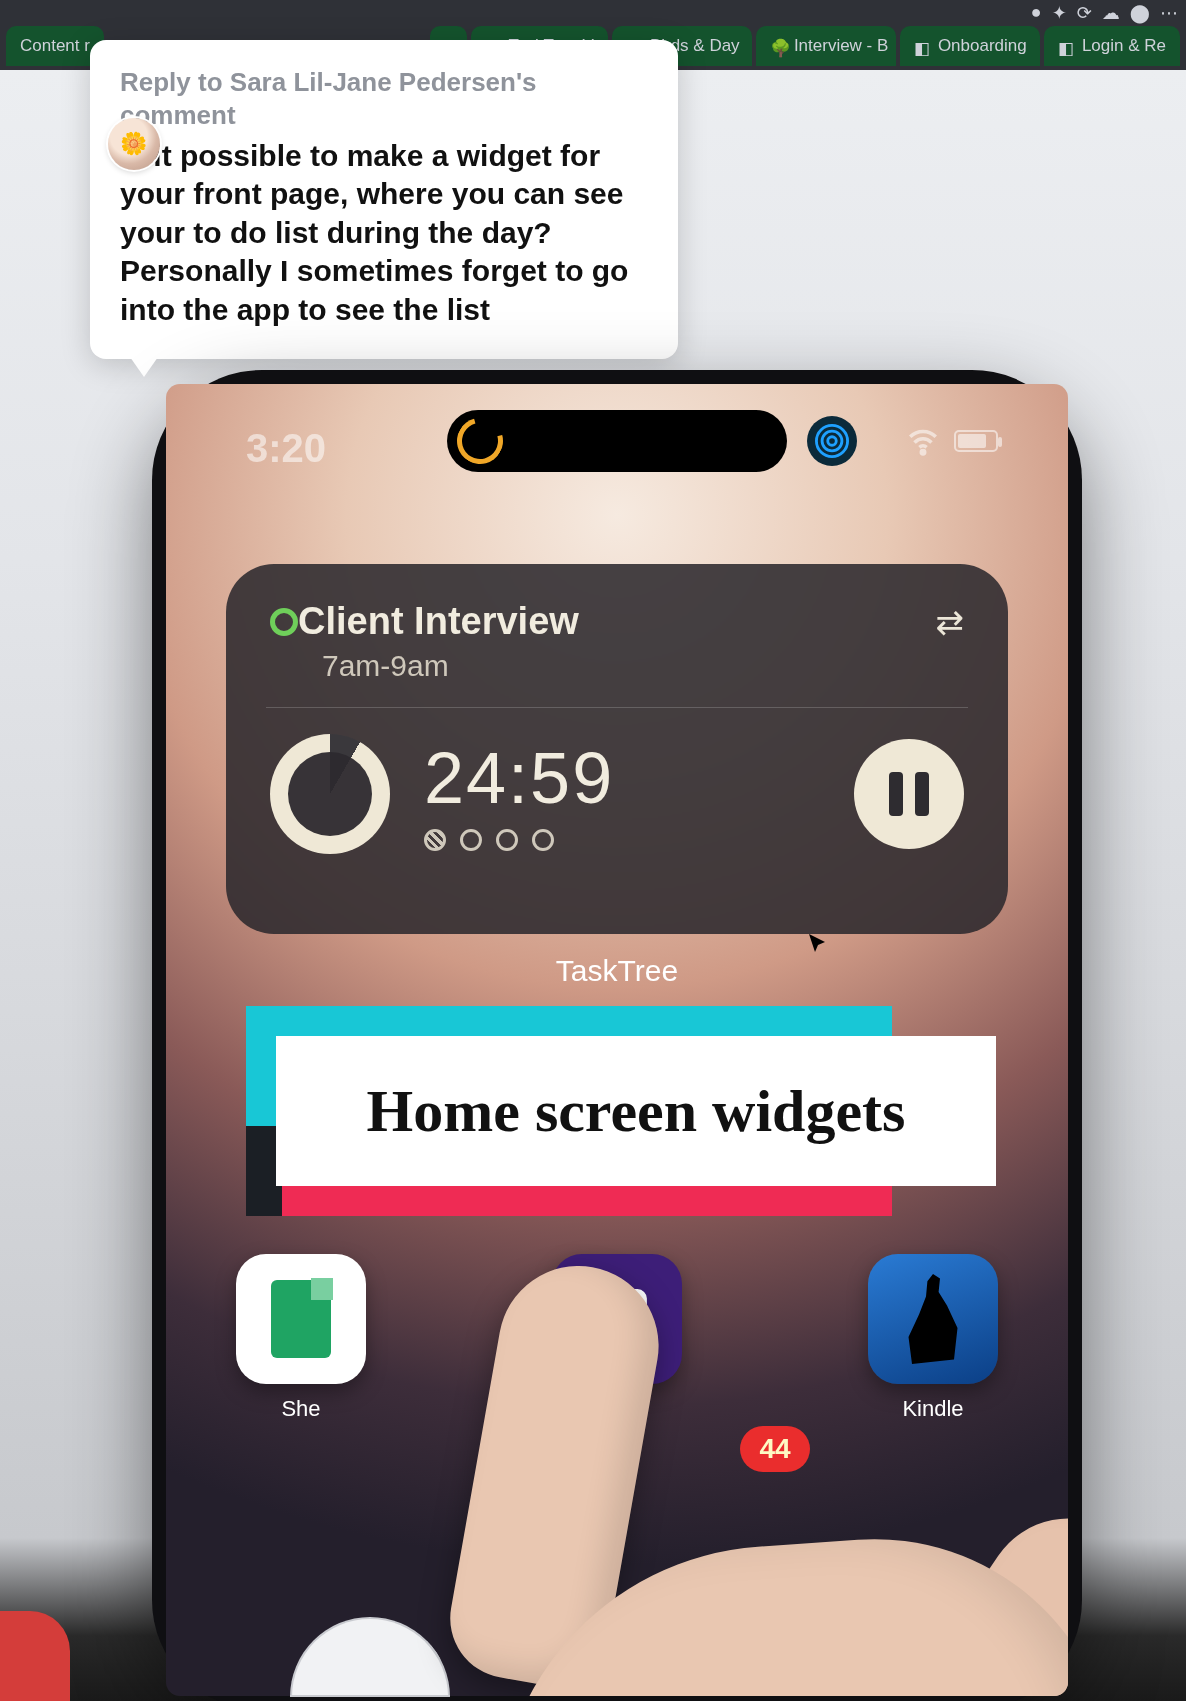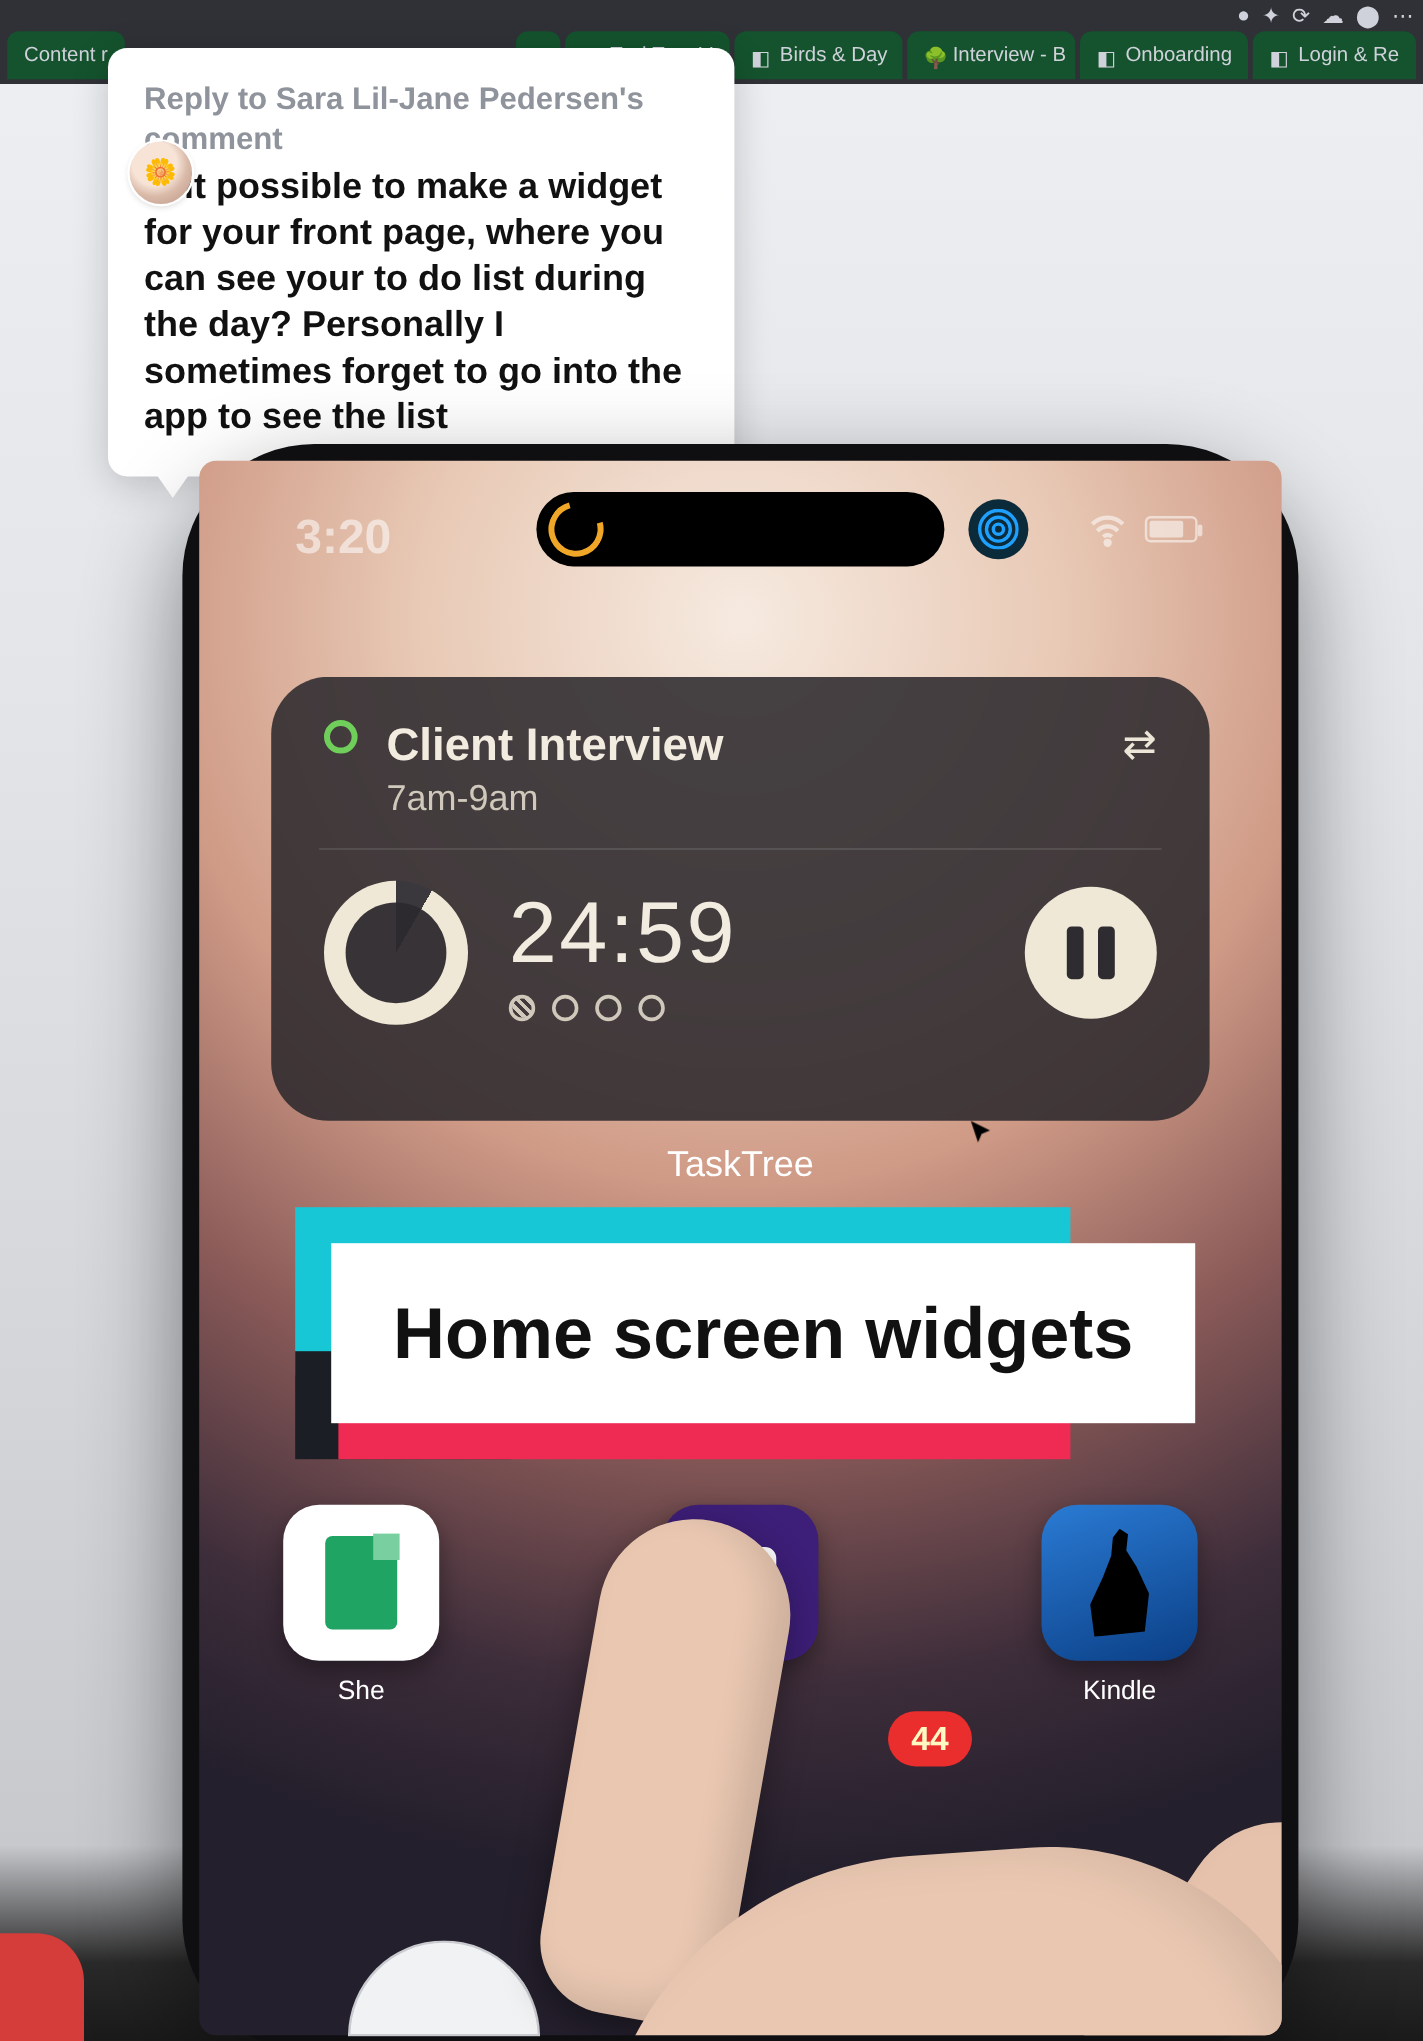--- a/index.html
+++ b/index.html
@@ -33,21 +33,21 @@
   .workspace {
     position:absolute; left:0; right:0; top:70px; bottom:0;
     background:linear-gradient(180deg,#eceef1 0%, #e3e5e9 30%, #d6d8dc 60%, #c7c9cd 90%, #2a2a2a 96%, #1a1a1a 100%);
   }
   .wide-label {
     position:absolute; left:175px; top:378px; color:#9b9ea3; font-size:18px;
   }
 
   
   .bubble {
-    position:absolute; left:90px; top:40px; width:522px;
+    position:absolute; left:90px; top:40px; width:588px;
     background:#fff; border-radius:16px;
     box-shadow:0 6px 30px rgba(0,0,0,0.18);
     padding:26px 30px 30px 30px;
   }
   .bubble::after{
     content:""; position:absolute; left:40px; bottom:-18px;
     width:0;height:0; border-left:14px solid transparent; border-right:14px solid transparent;
     border-top:20px solid #fff;
   }
   .bubble .reply-to { color:#8f939b; font-size:26px; font-weight:600; line-height:1.25; }
@@ -100,21 +100,21 @@
   .batt::after{content:"";position:absolute;right:-6px;top:5px;width:4px;height:10px;background:#fff;border-radius:2px}
   .batt .fill{position:absolute;left:2px;top:2px;bottom:2px;width:70%;background:#fff;border-radius:2px}
 
   
   .widget {
     position:absolute; left:60px; right:60px; top:180px; height:370px;
     background:rgba(44,41,46,.88); border-radius:48px;
     padding:36px 44px; color:#f1ecdf;
     backdrop-filter: blur(2px);
   }
-  .w-top{display:flex;gap:24px}
+  .w-top{display:flex;align-items:center;}
   .w-top .dot{
     width:28px;height:28px;border:5px solid #6fcf5a;border-radius:50%;
   }
   .w-title{font-size:38px;font-weight:700}
   .w-time{font-size:30px;color:#cfc8bb;margin-left:52px;margin-top:6px}
   .w-swap{margin-left:auto;font-size:34px;color:#ece6d8}
   .w-div{height:1px;background:rgba(255,255,255,.18);margin:24px -4px 26px}
   .w-row{display:flex;align-items:center;gap:34px}
   .ring{
     width:120px;height:120px;border-radius:50%;
@@ -142,21 +142,21 @@
     color:#fff; font-size:30px;
   }
 
   
   .cursor{
     position:absolute; left:640px; top:548px; width:24px;height:24px; z-index:5;
   }
 
   
   .banner-wrap{
-    position:absolute; left:80px; top:622px; width:646px; height:210px; z-index:6;
+    position:absolute; left:80px; top:622px; width:646px; height:210px; z-index:6;font-family:Liberation Serif, serif;
   }
   .banner-cyan{position:absolute;left:0;top:0;width:100%;height:140px;background:#18c7d6}
   .banner-dark{position:absolute;left:0;top:120px;width:180px;height:90px;background:#1b1f25}
   .banner-red{position:absolute;right:0;top:130px;width:610px;height:80px;background:#ef2b54}
   .banner-white{
     position:absolute;left:30px;top:30px;width:720px;height:150px;background:#fff;
     display:flex;align-items:center;justify-content:center;
   }
   .banner-white span{font-size:60px;font-weight:800;color:#111}
 

